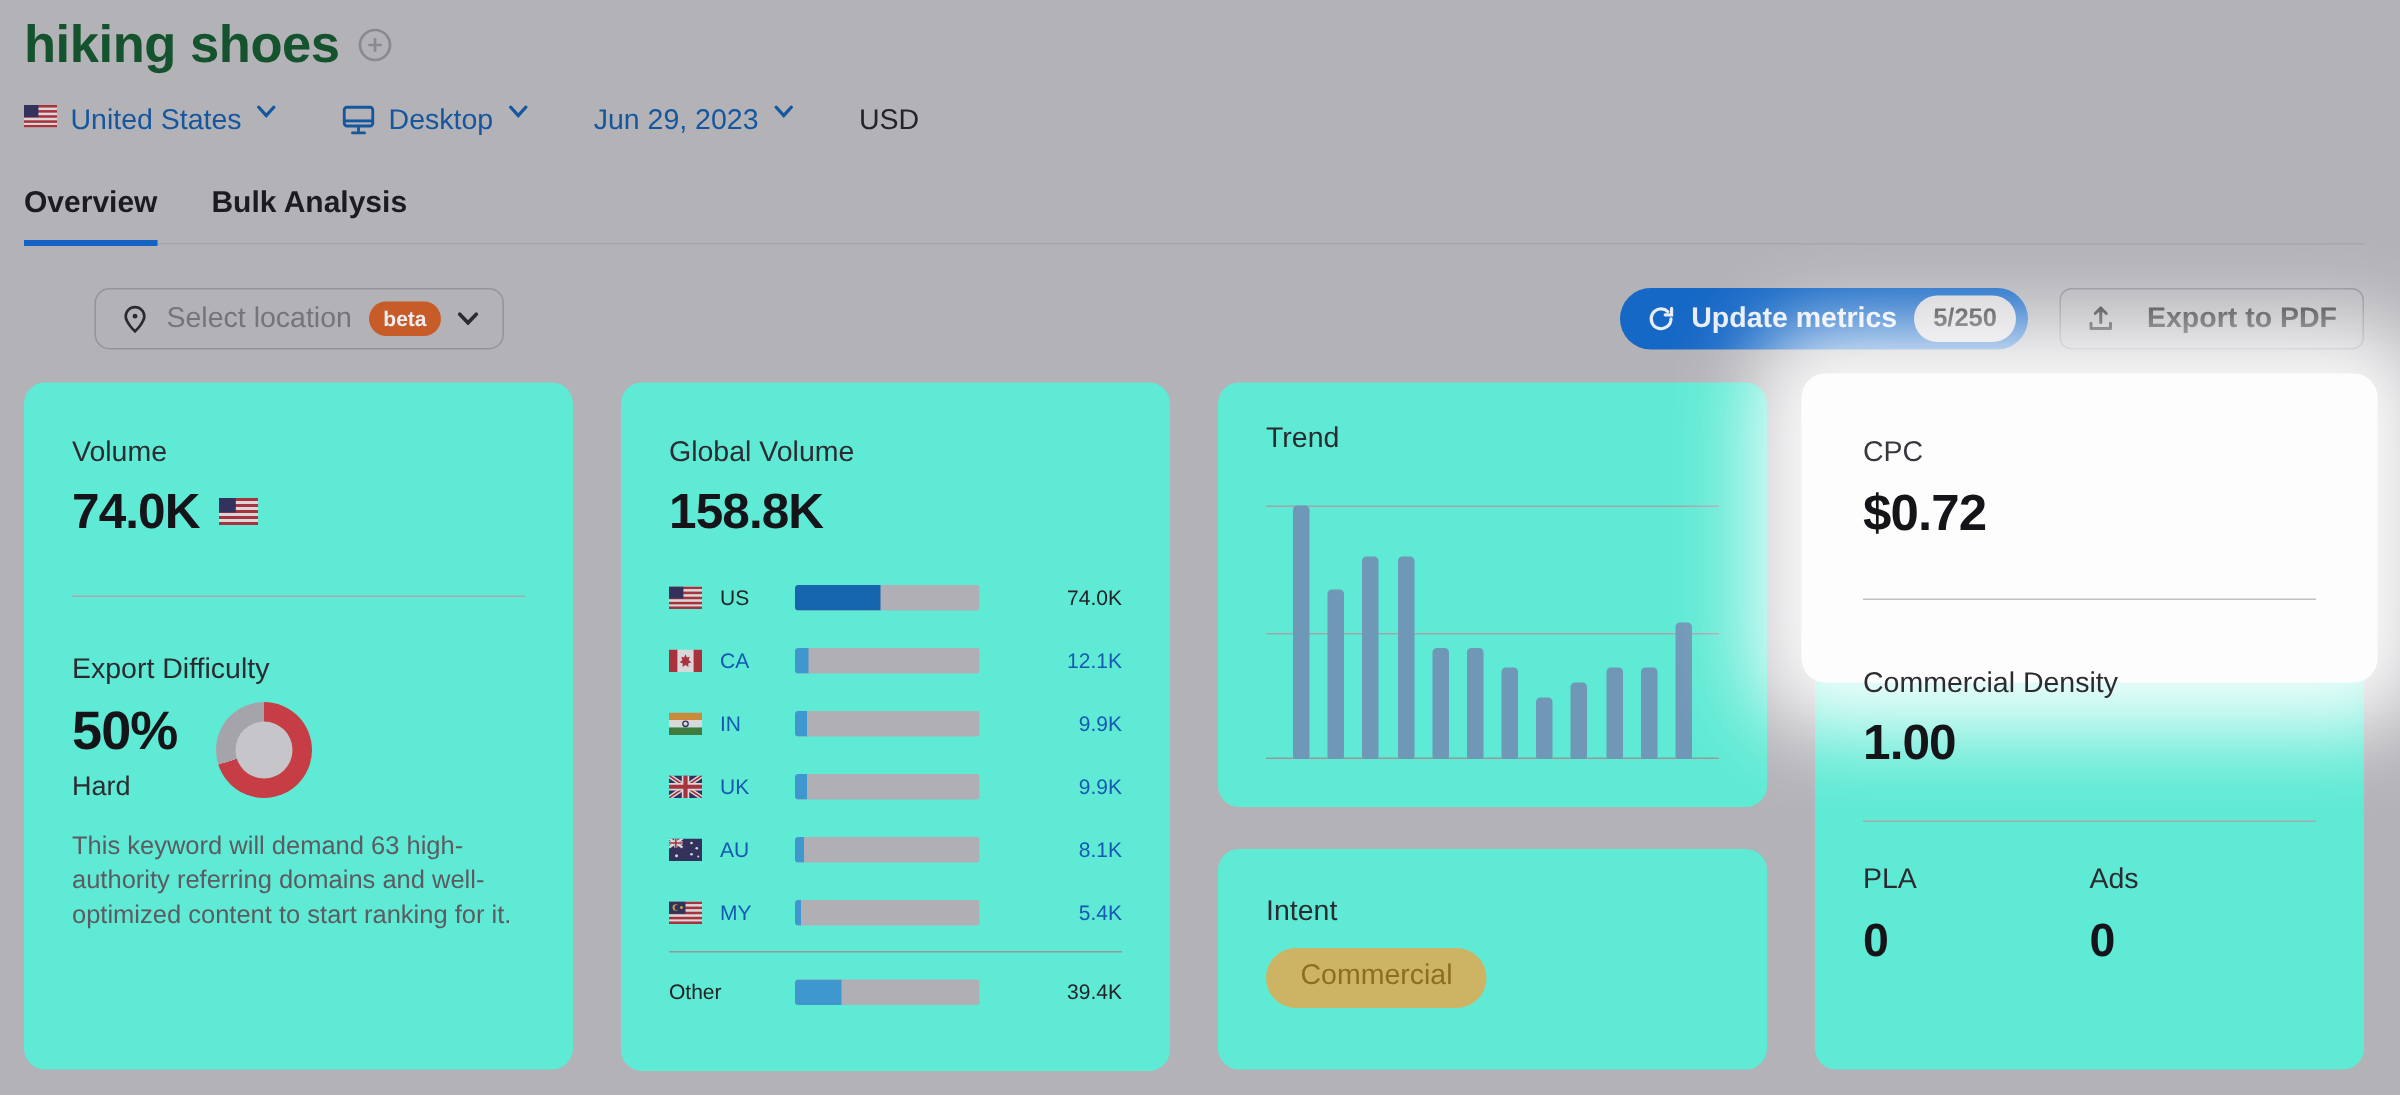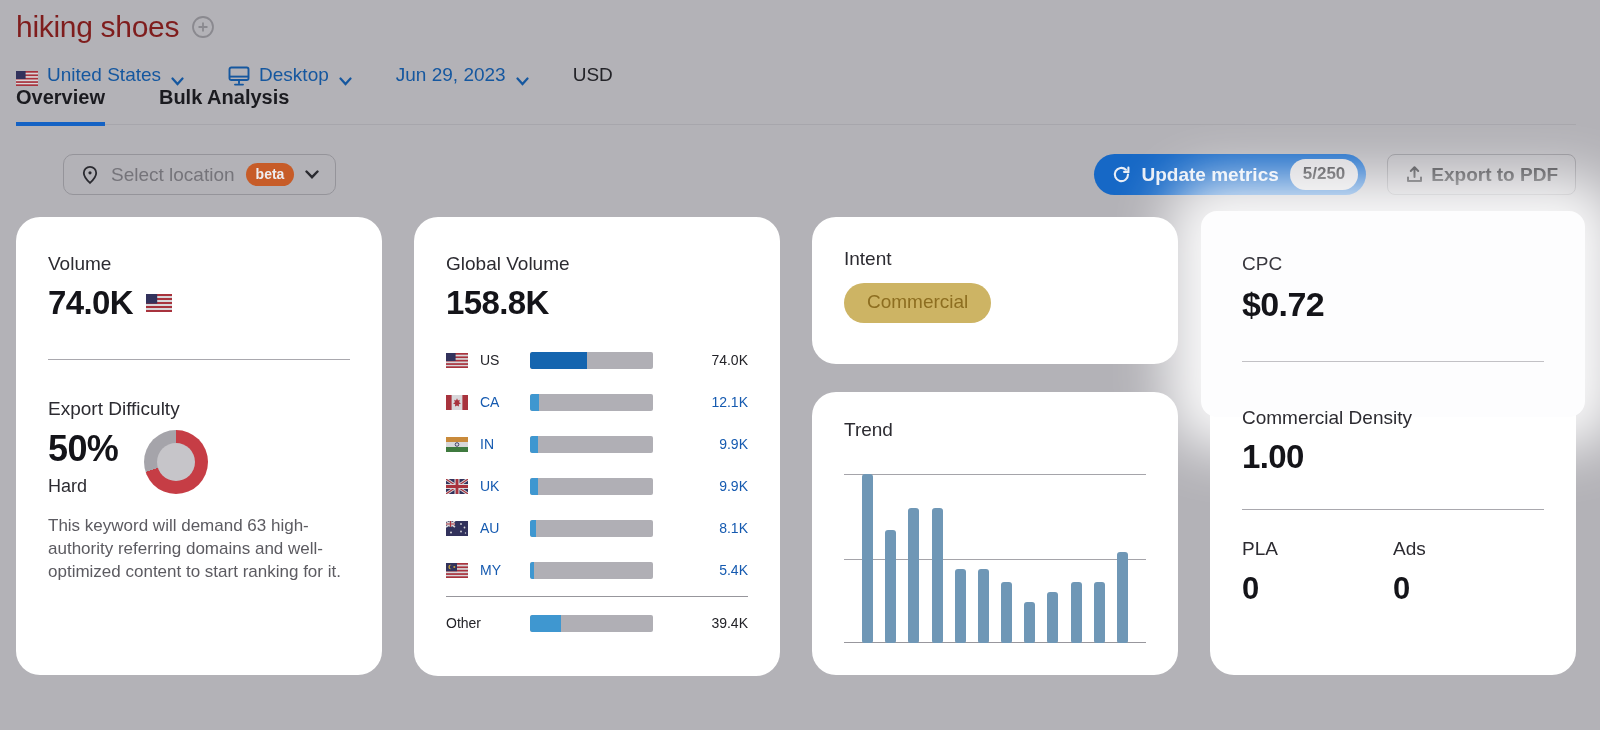--- a/index.html
+++ b/index.html
@@ -7,46 +7,46 @@
     width: 1600px; height: 730px; overflow: hidden;
     background: #b3b2b7;
     font-family: "Liberation Sans", sans-serif;
     color: #18181d;
   }
   .page { padding: 10px 24px 0 16px; }
 
   
   .title-row { display: flex; align-items: center; gap: 10px; }
   .title-main { font-size: 27px; font-weight: 700; color: #151519; letter-spacing: -0.3px; }
-  .title-keyword { font-size: 30px; font-weight: 400; color: #7f1d1d; letter-spacing: -0.3px; }
+  .title-keyword { font-size: 35px; font-weight: 700; color: #14532d; letter-spacing: -0.3px; }
   .plus-icon { display: inline-flex; margin-left: 2px; }
 
   .filters { display: flex; align-items: center; gap: 44px; margin-top: 20px; font-size: 19px; }
-  .filter { display: flex; align-items: flex-end; gap: 9px; color: #15579f; cursor: pointer; }
+  .filter { display: flex; align-items: flex-start; gap: 9px; color: #15579f; cursor: pointer; }
   .filter svg.chev { margin-left: 1px; }
   .currency { color: #232328; }
 
   
-  .tabs { display: flex; gap: 54px; border-bottom: 1px solid #a7a6ac; }
+  .tabs { display: flex; gap: 36px; margin-top: 32px; border-bottom: 1px solid #a7a6ac; }
   .tab { font-size: 20px; font-weight: 600; color: #1b1b20; padding-bottom: 13px; border-bottom: 4px solid transparent; margin-bottom: -2px; cursor: pointer; }
   .tab.active { border-bottom-color: #1462c4; }
 
   
   .toolbar { display: flex; justify-content: space-between; align-items: flex-end; margin-top: 29px; padding-left: 47px; }
   .select-location { height: 41px; display: flex; align-items: center; gap: 11px; padding: 0 16px; border: 1.5px solid #95949a; border-radius: 10px; cursor: pointer; }
   .select-location .ph { font-size: 19px; color: #75747a; }
   .beta-badge { background: #c75c28; color: #eeedf0; font-size: 14px; font-weight: 700; padding: 3px 10px 4px; border-radius: 999px; }
   .toolbar-right { display: flex; gap: 21px; }
   .btn-update { height: 41px; display: flex; align-items: center; gap: 11px; background: #1668c6; border: none; border-radius: 21px; padding: 0 8px 0 18px; color: #e9eef6; font-size: 19px; font-weight: 600; font-family: inherit; cursor: pointer; }
   .counter-badge { background: #d6d5d9; color: #2b2b30; font-size: 17px; font-weight: 600; padding: 5px 13px 6px; border-radius: 999px; }
-  .btn-export { height: 41px; display: flex; align-items: center; gap: 7px; background: transparent; border: 1.5px solid #8c8b91; border-radius: 8px; padding: 0 17px; color: #242429; font-size: 19px; font-weight: 600; font-family: inherit; cursor: pointer; }
+  .btn-export { height: 41px; display: flex; align-items: center; gap: 21px; background: transparent; border: 1.5px solid #8c8b91; border-radius: 8px; padding: 0 17px; color: #242429; font-size: 19px; font-weight: 600; font-family: inherit; cursor: pointer; }
 
   
   .cards { display: grid; grid-template-columns: repeat(4, 1fr); gap: 32px; margin-top: 22px; align-items: start; }
-  .card { background: #ffffff; border-radius: 24px; padding: 36px 32px 0; }
+  .card { background: #5eead4; border-radius: 14px; padding: 36px 32px 0; }
   .card-label { font-size: 19px; color: #2c2b31; }
   .value-big { font-size: 33px; font-weight: 700; color: #141419; letter-spacing: -0.6px; margin-top: 9px; }
   .hr { border: none; border-top: 1px solid #a9a8ae; }
 
   
   .card-volume { height: 458px; }
   .value-row { display: flex; align-items: center; gap: 13px; margin-top: 9px; }
   .value-row .value-big { margin-top: 0; }
   .card-volume .hr1 { margin-top: 37px; margin-bottom: 38px; }
   .kd-row { display: flex; gap: 26px; margin-top: 8px; }
@@ -346,24 +346,20 @@
           <span class="gv-track">
               <span class="gv-fill fill-light" style="width: 24.8%;"></span>
             </span>
           <span class="gv-value dark">39.4K</span>
         </div>
 
       </div>
     </div>
 
     <div class="col-stack">
-      <div class="card card-intent">
-        <div class="card-label">Intent</div>
-        <span class="intent-badge">Commercial</span>
-      </div>
       <div class="card card-trend">
         <div class="card-label">Trend</div>
         <div class="trend-chart">
           <div class="gridline g0"></div>
           <div class="gridline g50"></div>
           <div class="gridline g100"></div>
           <div class="trend-bars">
               <div class="trend-bar" style="height: 100%;"></div>
               <div class="trend-bar" style="height: 67%;"></div>
               <div class="trend-bar" style="height: 80%;"></div>
@@ -372,20 +368,24 @@
               <div class="trend-bar" style="height: 44%;"></div>
               <div class="trend-bar" style="height: 36%;"></div>
               <div class="trend-bar" style="height: 24%;"></div>
               <div class="trend-bar" style="height: 30%;"></div>
               <div class="trend-bar" style="height: 36%;"></div>
               <div class="trend-bar" style="height: 36%;"></div>
               <div class="trend-bar" style="height: 54%;"></div>
             </div>
         </div>
       </div>
+      <div class="card card-intent">
+        <div class="card-label">Intent</div>
+        <span class="intent-badge">Commercial</span>
+      </div>
     </div>
 
     <div class="card card-cpc">
       <div class="spotlight"></div>
       <div class="cpc-inner">
         <div class="cpc-section">
           <div class="card-label">CPC</div>
           <div class="value-big">$0.72</div>
           <hr class="hr">
         </div>

